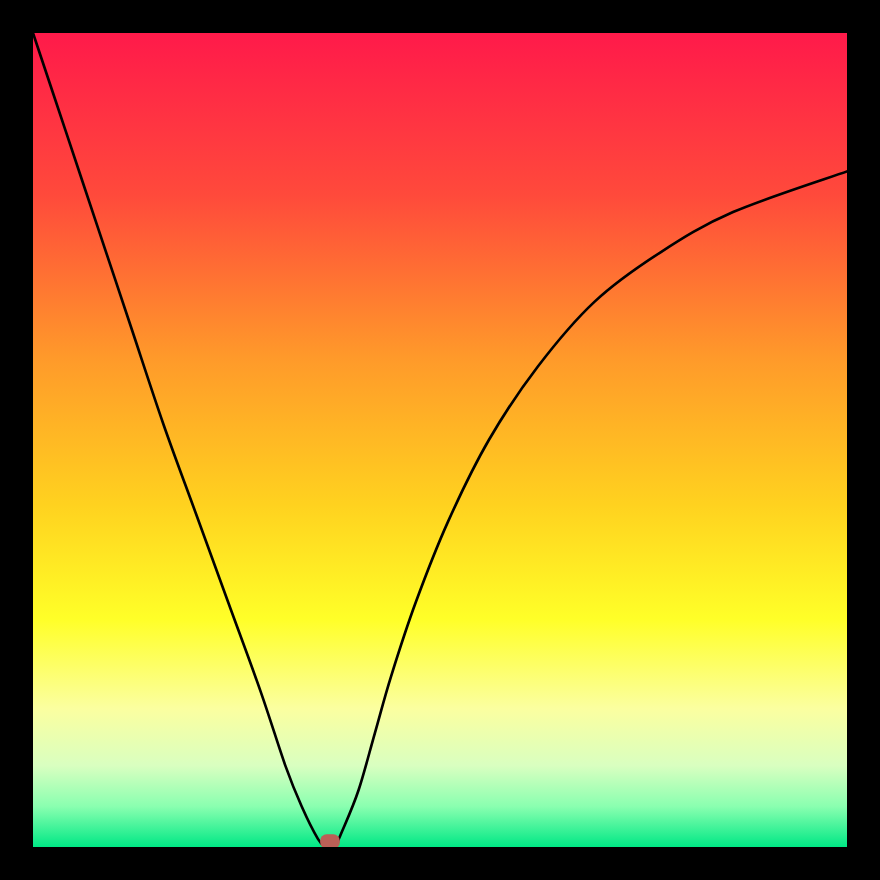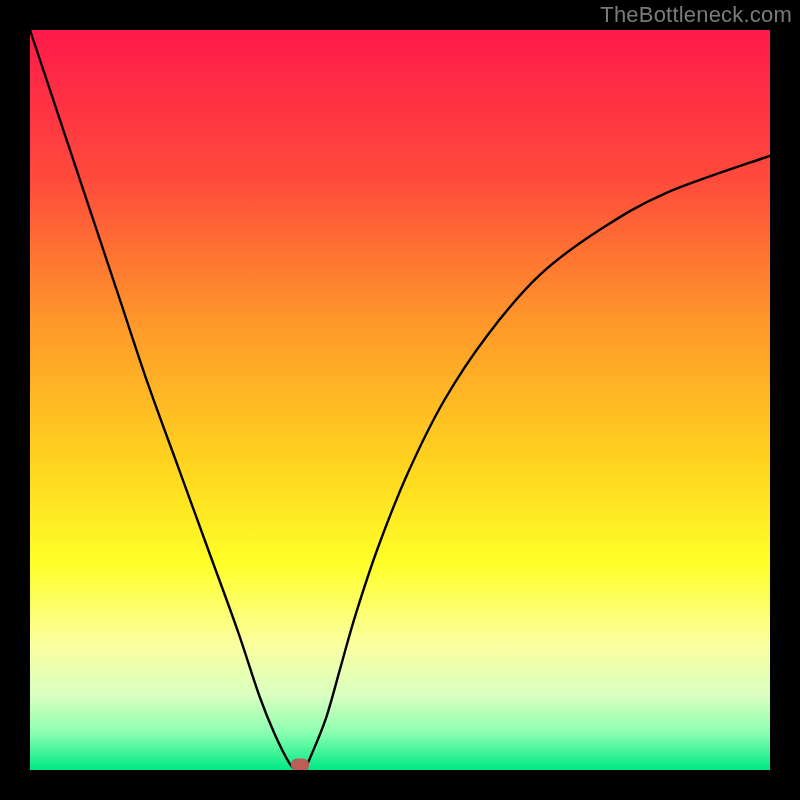--- a/index.html
+++ b/index.html
@@ -48,21 +48,20 @@
     font-family: Arial, Helvetica, sans-serif;
     font-size: 22px;
     color: #7a7a7a;
     letter-spacing: 0.2px;
   }
 </style>
 </head>
 <body>
 
 <div class="frame">
-  <div class="watermark">TheBottleneck.com</div>
   <div class="plot">
     <div class="gradient" id="gradient" style="background: linear-gradient(rgb(255, 26, 74) 0%, rgb(255, 74, 59) 20%, rgb(255, 154, 42) 40%, rgb(255, 210, 31) 58%, rgb(255, 255, 40) 72%, rgb(251, 255, 160) 83%, rgb(217, 255, 192) 90%, rgb(138, 255, 176) 95%, rgb(0, 232, 133) 100%);"></div>
     <svg class="curve" id="curve-svg" viewBox="0 0 740 740" preserveAspectRatio="none">
       <path id="curve-path" d="M 0.00 0.00 C 4.93 14.80, 19.73 59.20, 29.60 88.80 C 39.47 118.40, 49.33 148.00, 59.20 177.60 C 69.07 207.20, 78.93 236.80, 88.80 266.40 C 98.67 296.00, 108.53 326.83, 118.40 355.20 C 128.27 383.57, 138.13 409.47, 148.00 436.60 C 157.87 463.73, 167.73 490.87, 177.60 518.00 C 187.47 545.13, 198.57 574.73, 207.20 599.40 C 215.83 624.07, 223.23 648.73, 229.40 666.00 C 235.57 683.27, 239.27 691.90, 244.20 703.00 C 249.13 714.10, 255.30 726.43, 259.00 732.60 C 262.70 738.77, 263.93 738.77, 266.40 740.00 C 268.87 741.23, 271.33 742.47, 273.80 740.00 C 276.27 737.53, 277.50 733.83, 281.20 725.20 C 284.90 716.57, 291.07 703.00, 296.00 688.20 C 300.93 673.40, 305.87 653.67, 310.80 636.40 C 315.73 619.13, 319.43 604.33, 325.60 584.60 C 331.77 564.87, 339.17 541.43, 347.80 518.00 C 356.43 494.57, 366.30 468.67, 377.40 444.00 C 388.50 419.33, 400.83 393.43, 414.40 370.00 C 427.97 346.57, 442.77 324.37, 458.80 303.40 C 474.83 282.43, 492.10 261.47, 510.60 244.20 C 529.10 226.93, 548.83 213.37, 569.80 199.80 C 590.77 186.23, 608.03 175.13, 636.40 162.80 C 664.77 150.47, 722.73 131.97, 740.00 125.80" fill="none" stroke="#000" stroke-width="2.4" stroke-linejoin="round" stroke-linecap="round"></path>
     </svg>
     <div class="marker" id="marker" style="left: 270.1px; top: 735px; background: rgb(187, 95, 86);"></div>
   </div>
 </div>
 
 </body></html>

